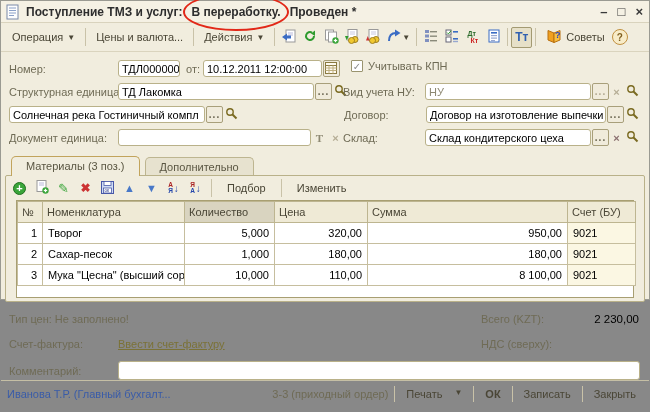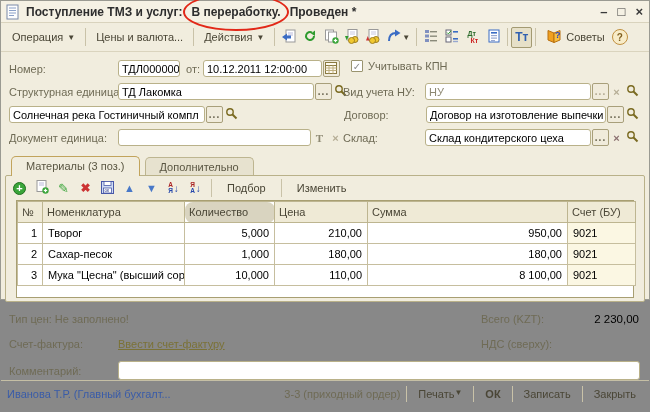--- a/index.html
+++ b/index.html
@@ -79,42 +79,42 @@
   .sort-col i { font-style:normal; }
   .sort-col i:first-child { color:#aa2222; }
   .sort-col i:last-child { color:#2244aa; }
   .sort-arr { color:#2244aa; font-size:10px; margin-left:1px; }
   .txt-btn { padding:2px 9px; color:#4a4636; }
 
   .table-wrap { margin-left:10px; width:618px; border:1px solid #A89F72; background:#fff; }
   table { border-collapse:collapse; width:100%; table-layout:fixed; font-size:11px; }
   th { background:#EFEAD6; border:1px solid #BDB590; font-weight:normal; text-align:left;
        color:#4a4636; height:21px; padding:0 4px; overflow:hidden; white-space:nowrap; }
-  th.sel { background:#D9D4C0;border-radius:8px; }
+  th.sel { background:#D9D4C0; }
   td { background:#fff; border:1px solid #C6BE9E; height:21px; padding:0 5px;
        color:#000; overflow:hidden; white-space:nowrap; }
   td.r { text-align:right; }
   td.acct { background:#FBF7E3; }
   .table-filler { height:11px; background:#fff; }
 
   
   .sum-row { position:relative; display:flex; align-items:center; height:16px; margin:9px 9px 0 8px; flex:0 0 auto; }
   .sum-row.second { margin-top:9px; }
   .abs-label { position:absolute; left:472px; color:#6F6B55; }
   .abs-value { position:absolute; right:1px; color:#000; font-size:11.5px; }
   .link-olive { color:#7b7237; text-decoration:underline; cursor:pointer; }
   .comment-row { display:flex; align-items:center; margin:9px 9px 0 8px; flex:0 0 auto; }
   .comment-inp { flex:1; height:19px; border-radius:3px; }
 
   
   .statusbar { margin-top:auto; height:27px; border-top:1px solid #C5BFA5; display:flex;
                align-items:center; padding:0 6px; flex:0 0 auto; }
   .user-link { color:#3a5ca8; margin-right:auto; white-space:nowrap; }
   .sb-sep { width:1px; height:16px; background:#C9C2A8; margin:0 4px; }
-  .sb-btn { display:flex; align-items:flex-start; gap:0; padding:3px 7px; color:#4a4636; white-space:nowrap; }
+  .sb-btn { display:flex; align-items:flex-start; gap:12px; padding:3px 7px; color:#4a4636; white-space:nowrap; }
   .sb-btn.bold { font-weight:bold; }
   .order-label { color:#6F6B55; margin-right:2px; white-space:nowrap; }
 </style>
 </head>
 <body>
 
 <div class="window">
 
   <div class="titlebar">
     <span class="win-icon">
@@ -429,21 +429,21 @@
             <th>Цена</th>
             <th>Сумма</th>
             <th>Счет (БУ)</th>
           </tr>
         </thead>
         <tbody>
           <tr>
             <td class="r">1</td>
             <td>Творог</td>
             <td class="r">5,000</td>
-            <td class="r">210,00</td>
+            <td class="r">320,00</td>
             <td class="r">950,00</td>
             <td class="acct">9021</td>
           </tr>
           <tr>
             <td class="r">2</td>
             <td>Сахар-песок</td>
             <td class="r">1,000</td>
             <td class="r">180,00</td>
             <td class="r">180,00</td>
             <td class="acct">9021</td>

